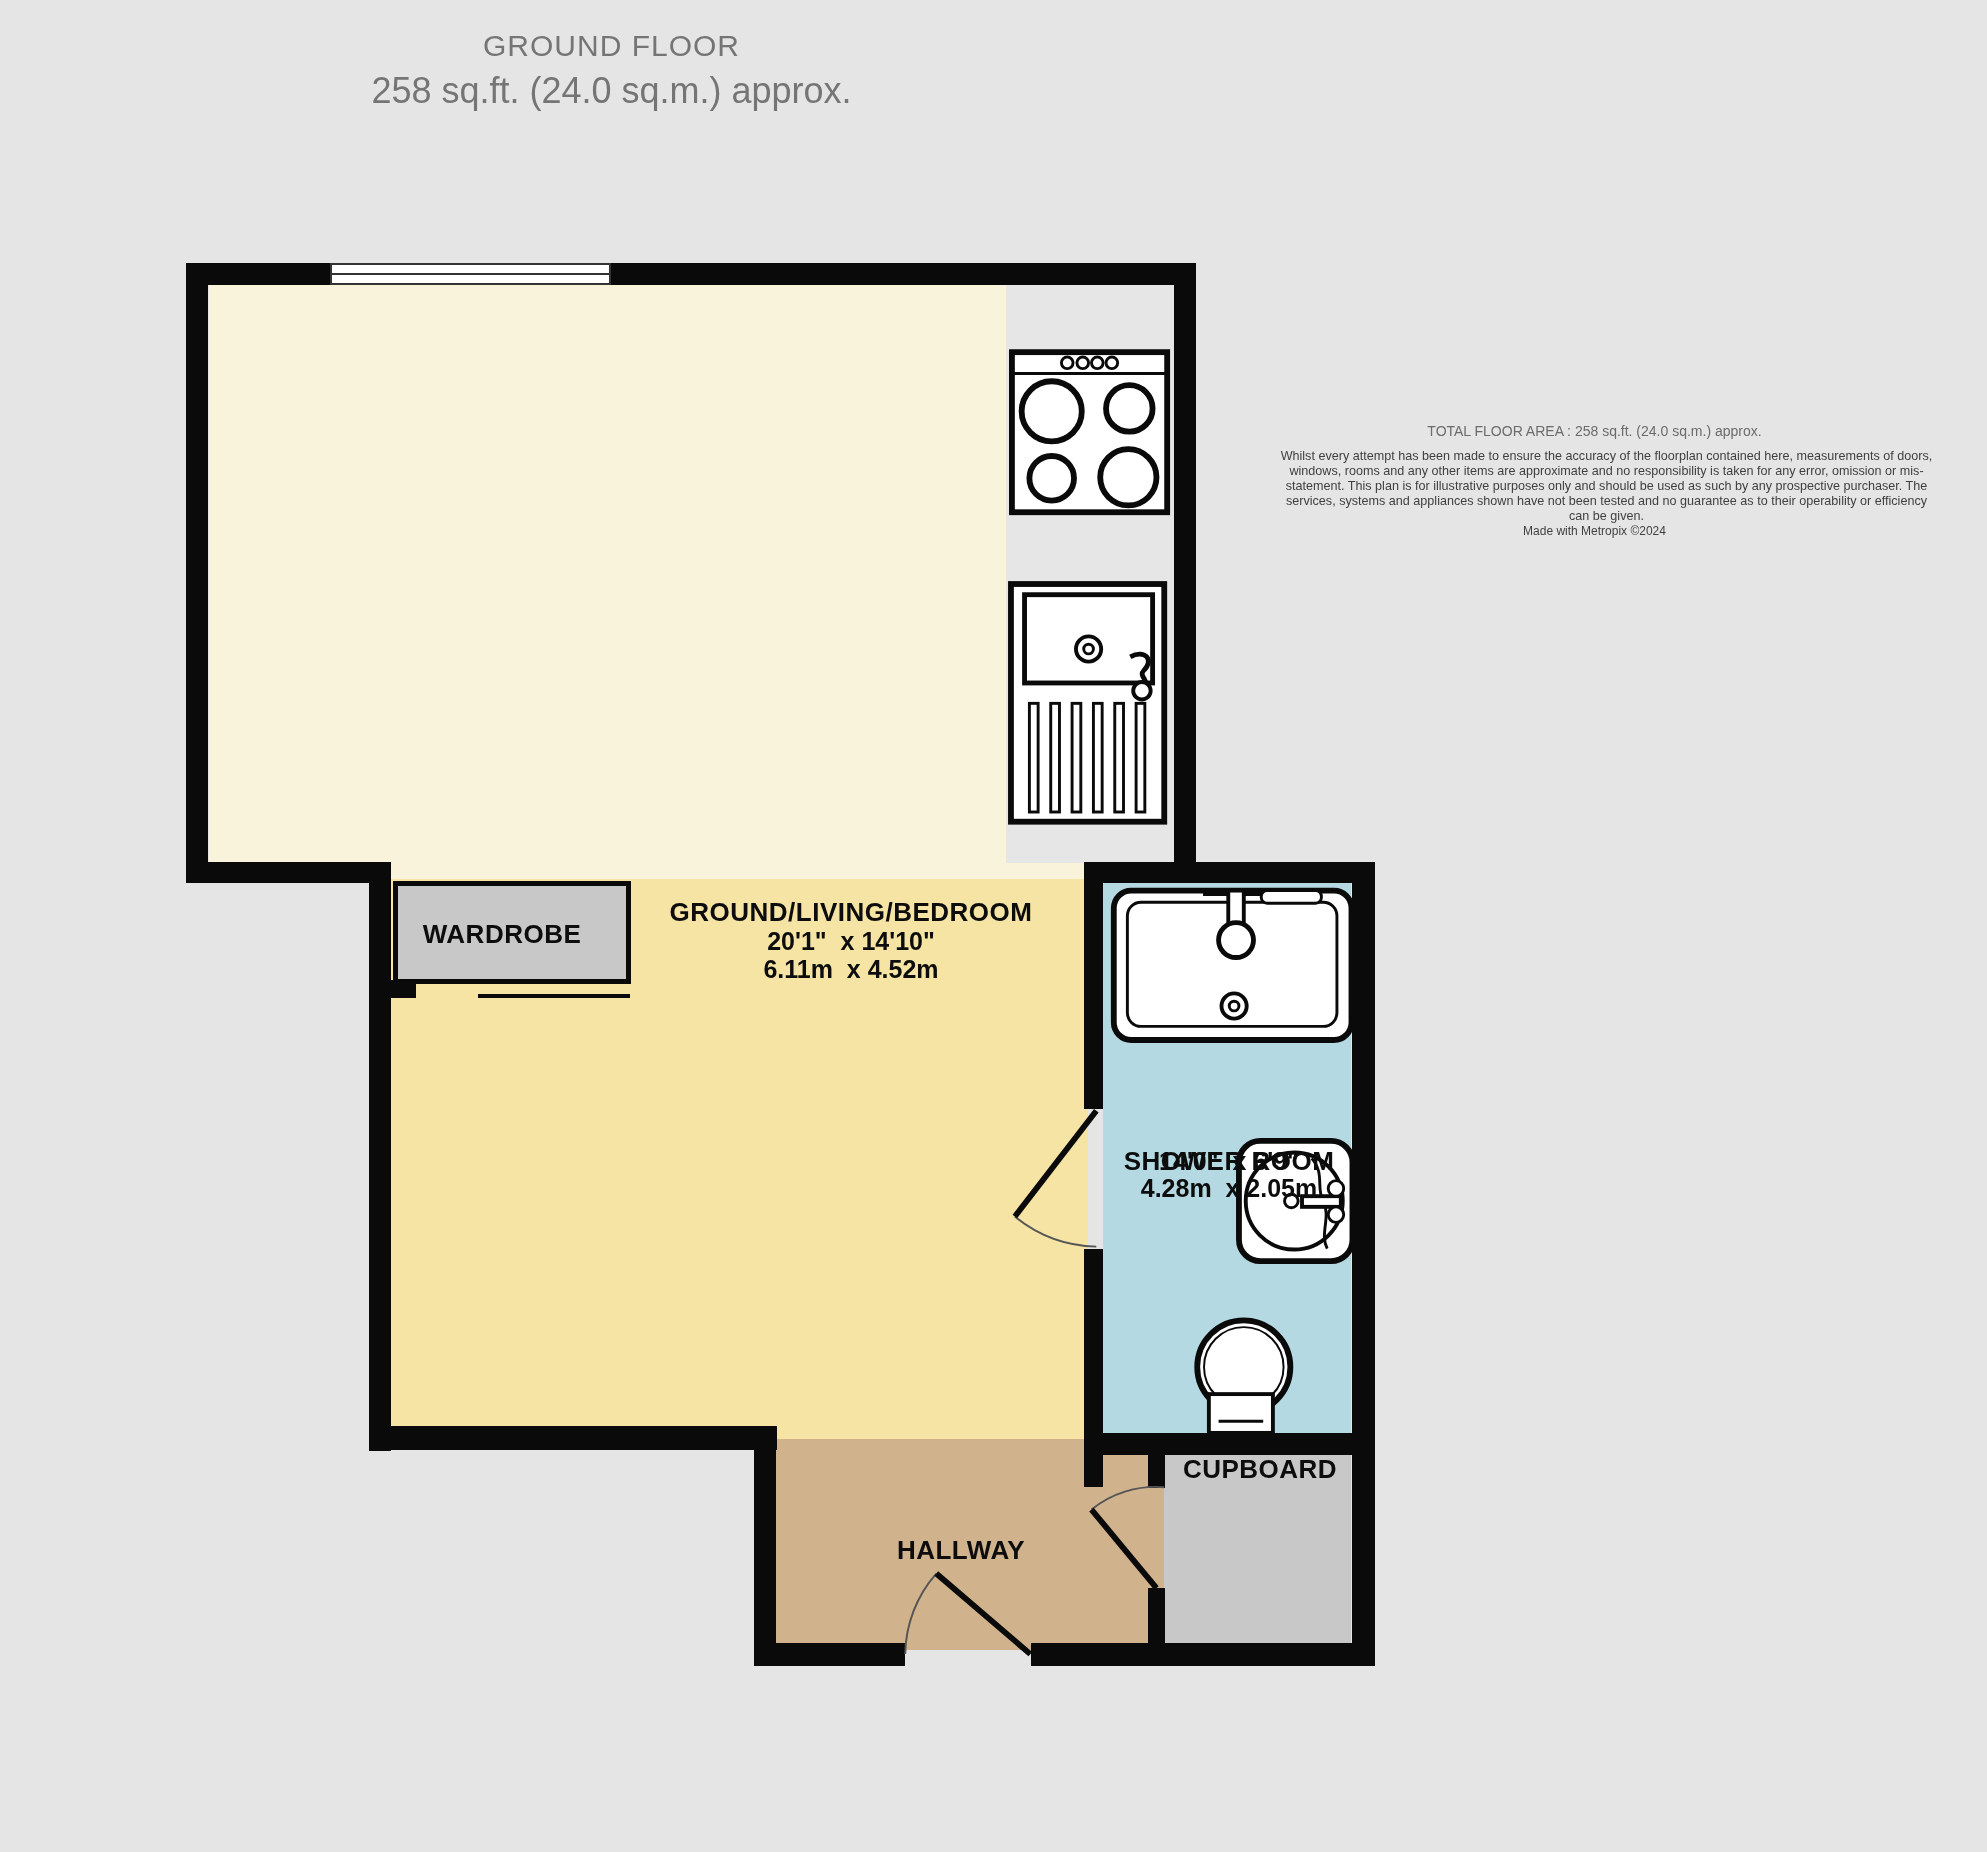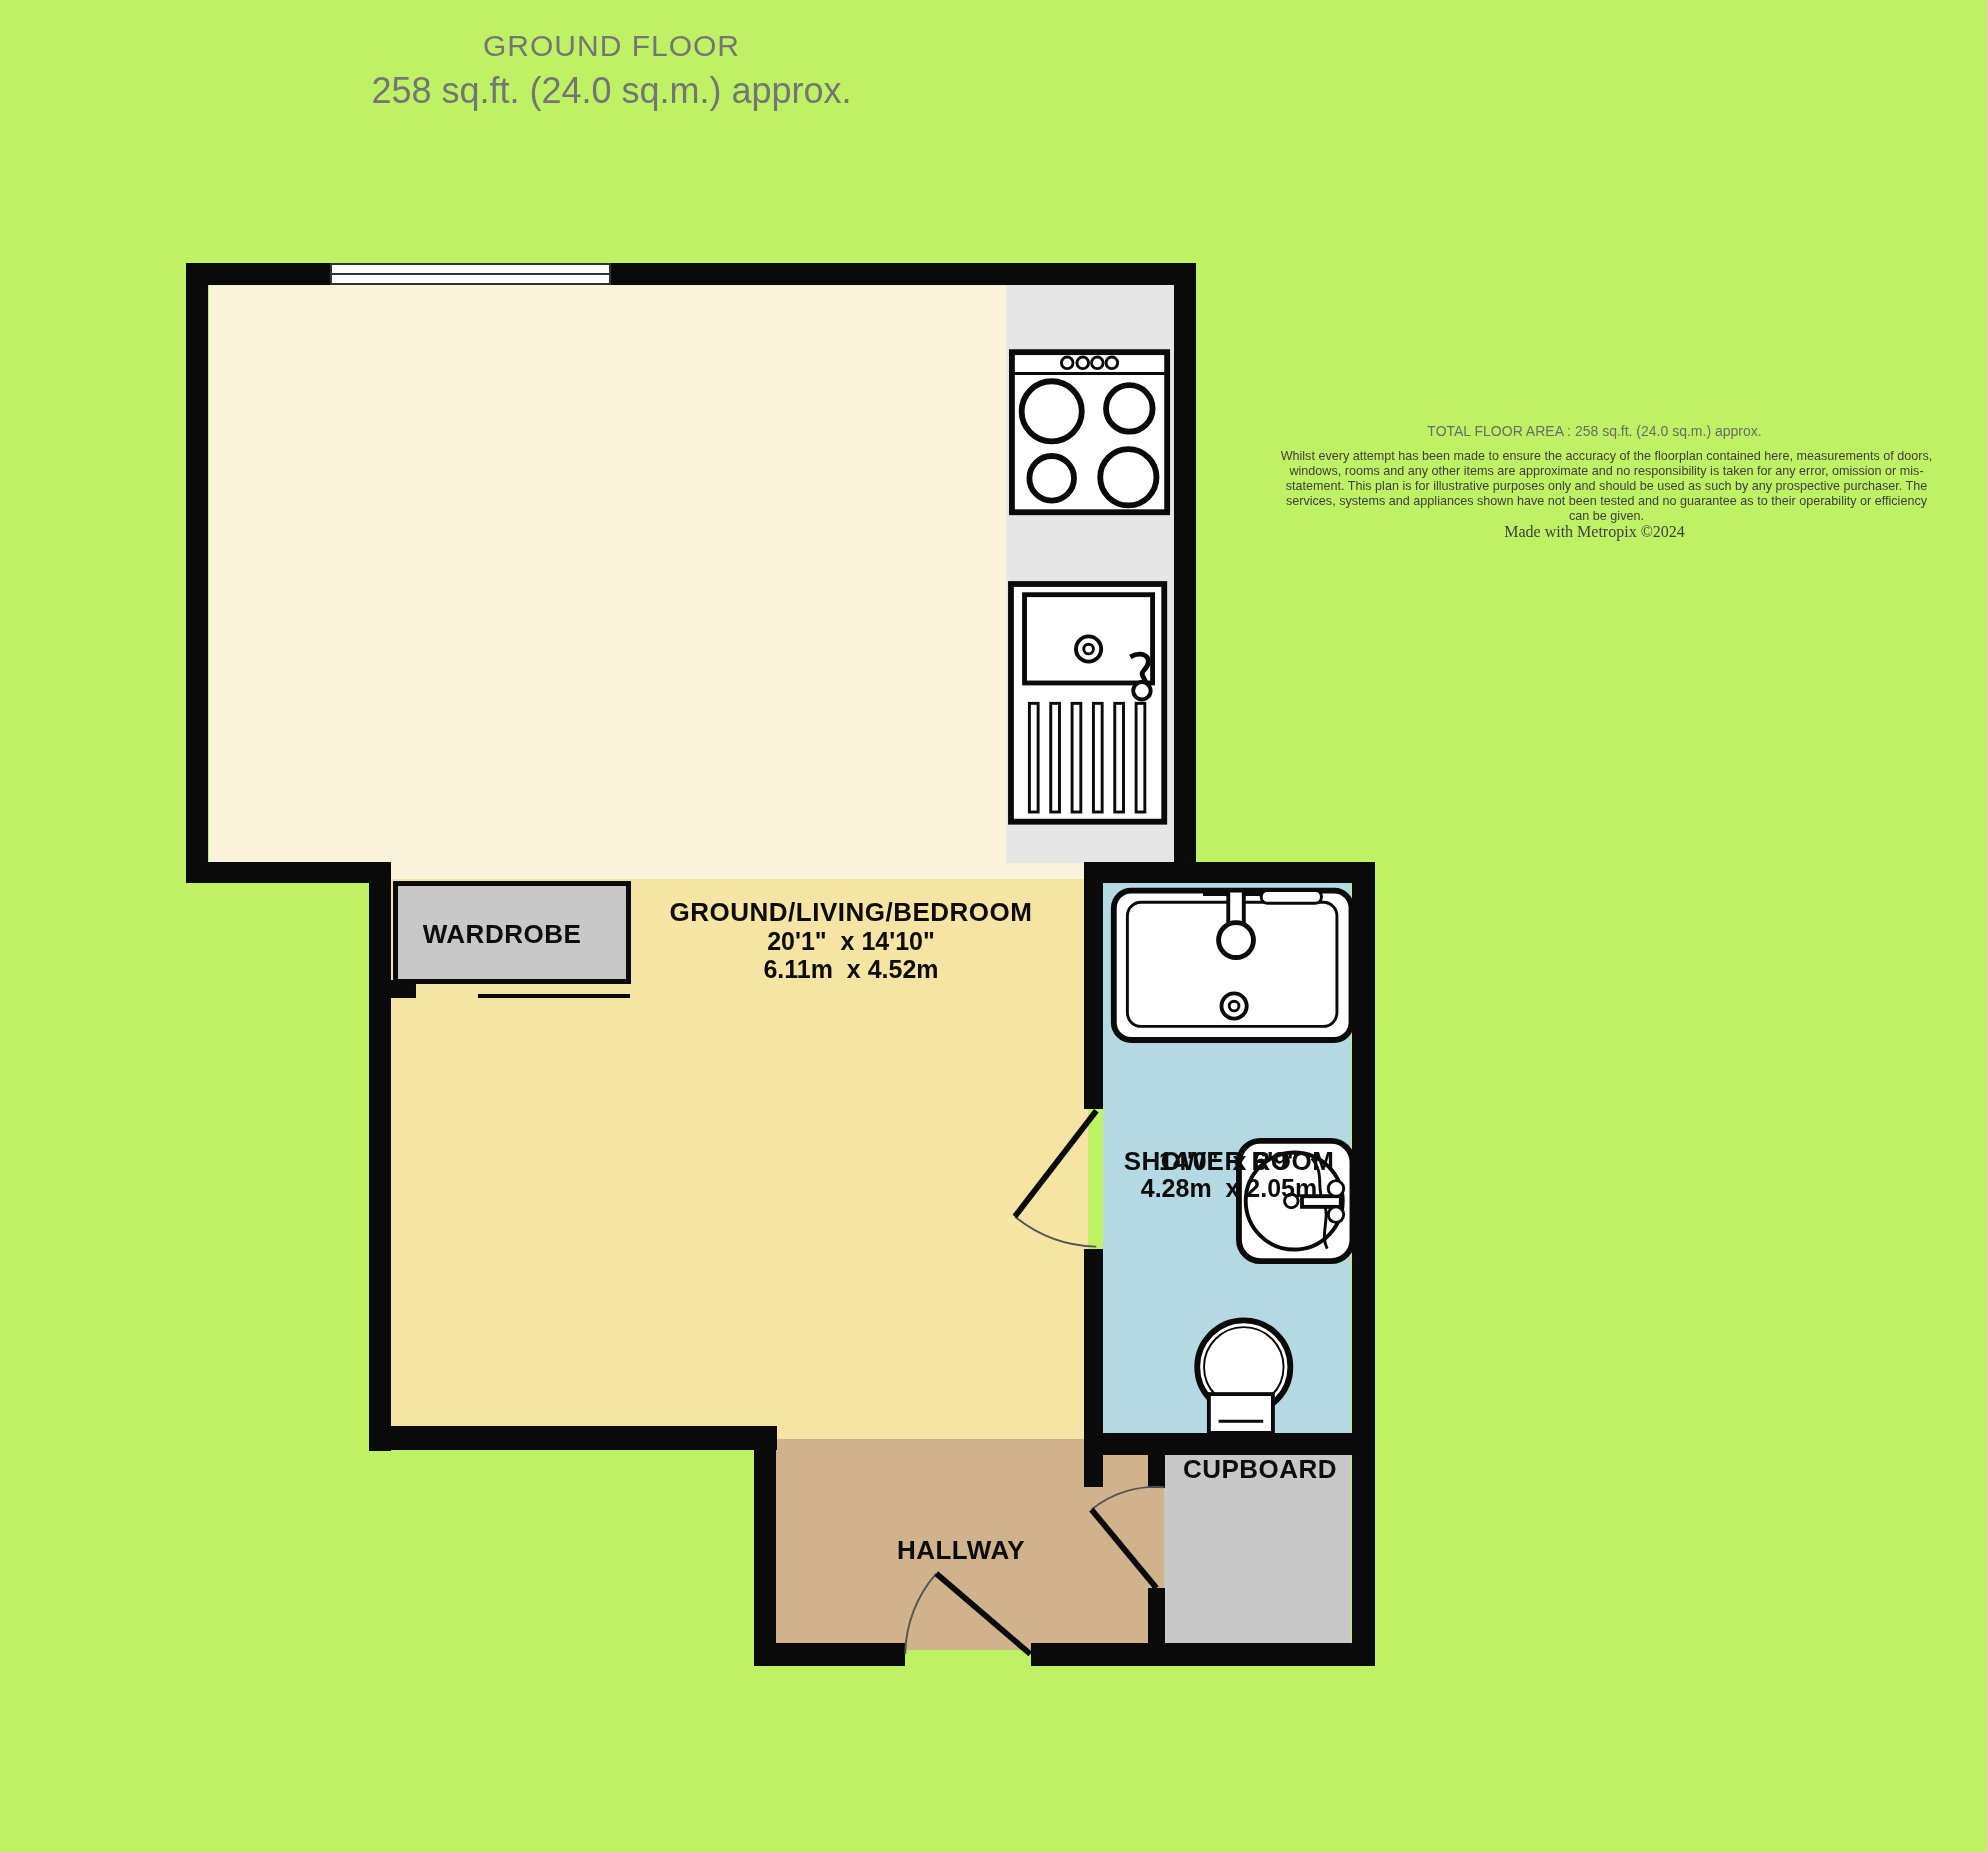--- a/index.html
+++ b/index.html
@@ -1,17 +1,17 @@
 <!DOCTYPE html>
 <html><head>
 <meta charset="utf-8">
 <style>
   html,body{margin:0;padding:0;background:#ffffff;}
   #canvas{
-    position:relative;width:1987px;height:1852px;background:#bef264;overflow:hidden;
+    position:relative;width:1987px;height:1852px;background:#e5e5e5;overflow:hidden;
     font-family:"Liberation Sans", sans-serif;
   }
   .fill{position:absolute;}
   .wall{position:absolute;background:#0a0a0a;z-index:3;}
   .fill-cream{background:#faf3dc;z-index:1;}
   .fill-counter{background:#e6e6e6;z-index:2;}
   .fill-yellow{background:#f5e4a4;z-index:2;}
   .fill-tan{background:#d0b28c;z-index:1;}
   .fill-blue{background:#b5d9e3;z-index:1;}
   .fill-gray{background:#c8c8c8;z-index:1;}
@@ -36,21 +36,21 @@
     position:absolute;left:340px;top:29px;width:543px;z-index:6;
     text-align:center;color:#757575;
   }
   #title-line1{font-size:30px;letter-spacing:1px;}
   #title-line2{font-size:36px;margin-top:6.8px;}
   #disclaimer{
     position:absolute;left:1252px;top:423px;width:685px;z-index:6;text-align:center;
   }
   #disclaimer .heading{font-size:14px;color:#6b6b6b;margin-bottom:9.7px;}
   #disclaimer .body{font-size:12.6px;color:#3f3f3f;line-height:15px;margin-left:24px;}
-  #disclaimer .credit{font-size:16px;color:#3f3f3f;line-height:15px;font-family:Liberation Serif, serif;}
+  #disclaimer .credit{font-size:12px;color:#3f3f3f;line-height:15px;}
 </style>
 </head>
 <body>
 
 <div id="canvas">
 
   <div id="title-block">
     <div id="title-line1">GROUND FLOOR</div>
     <div id="title-line2">258 sq.ft. (24.0 sq.m.) approx.</div>
   </div>

